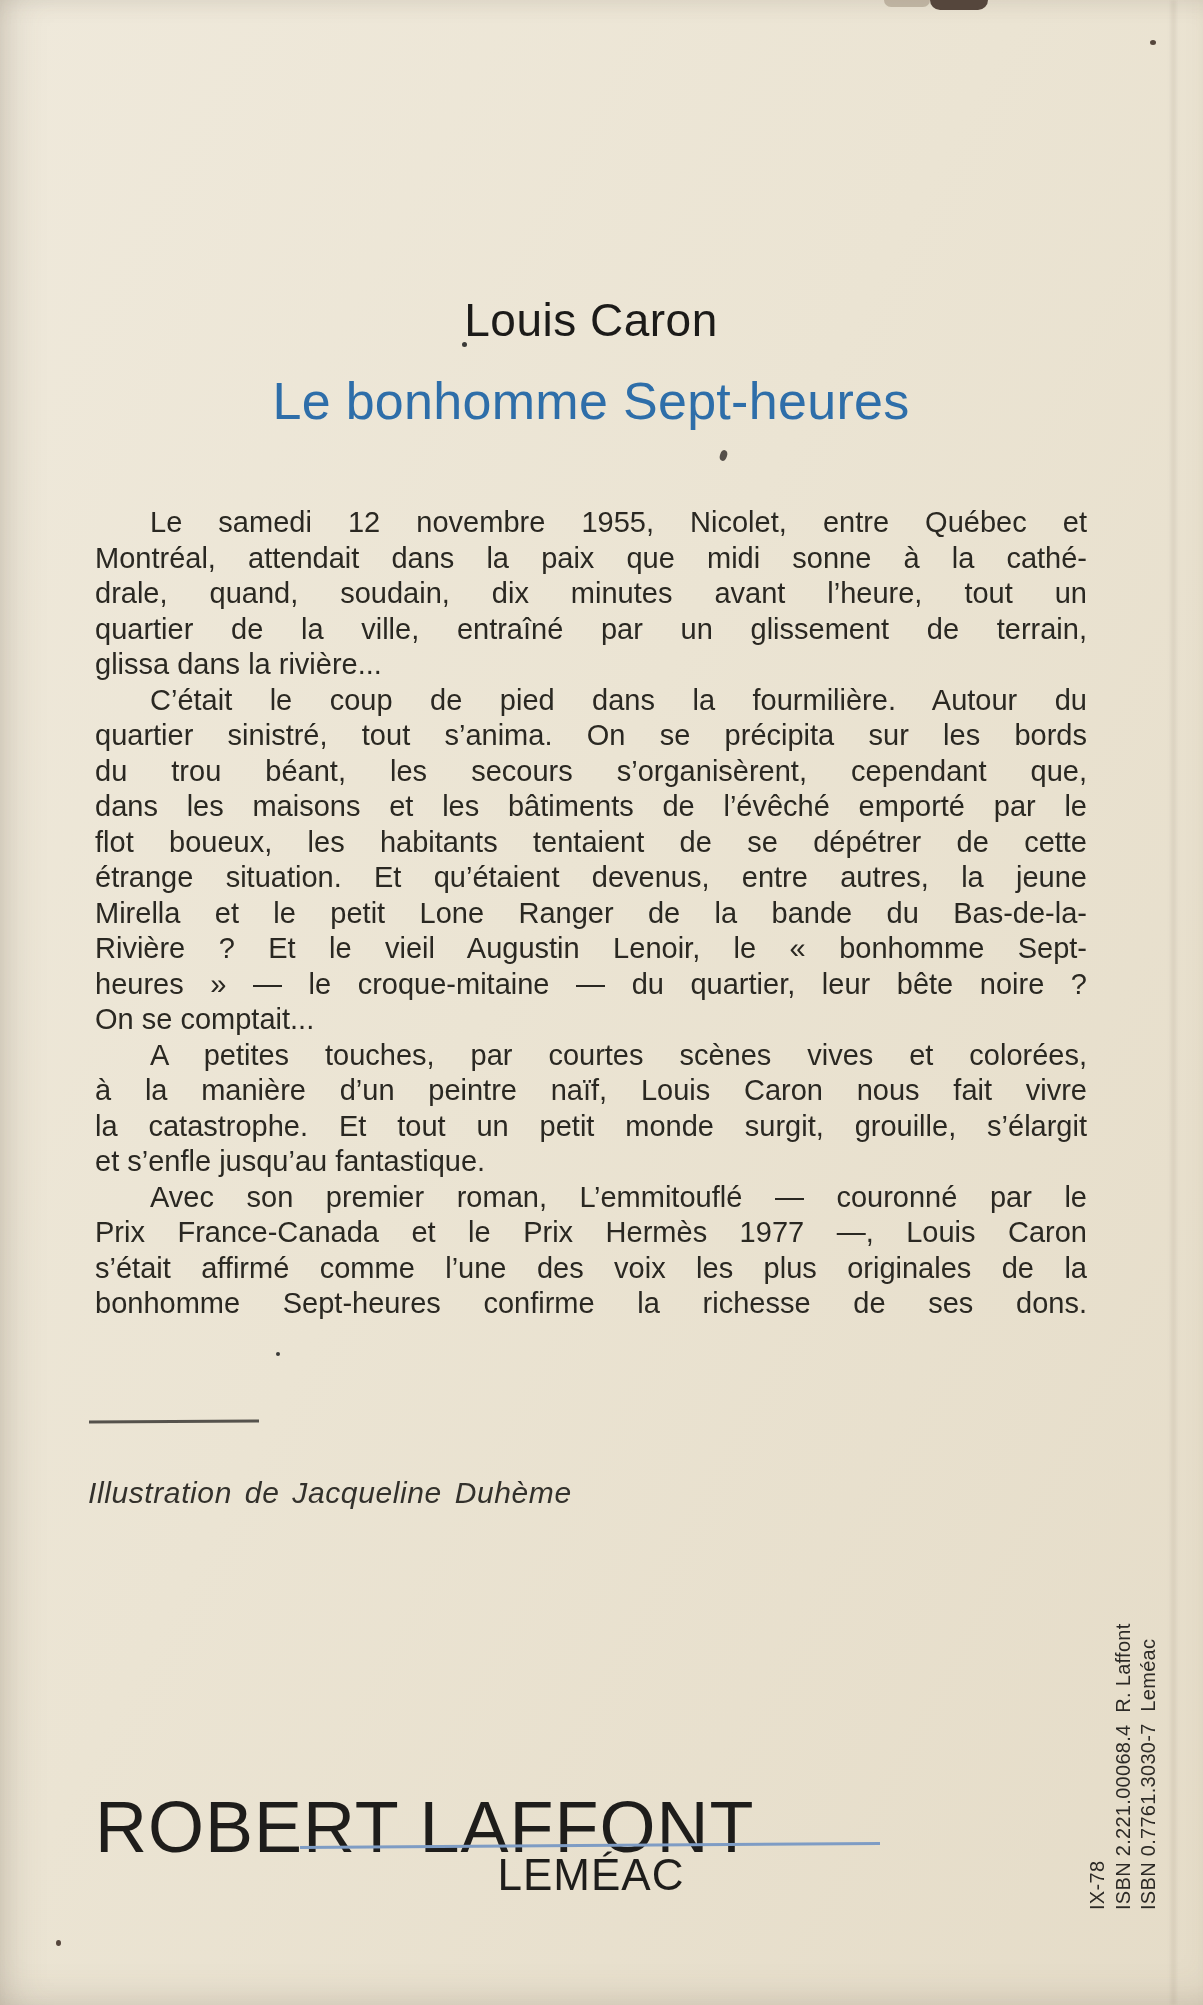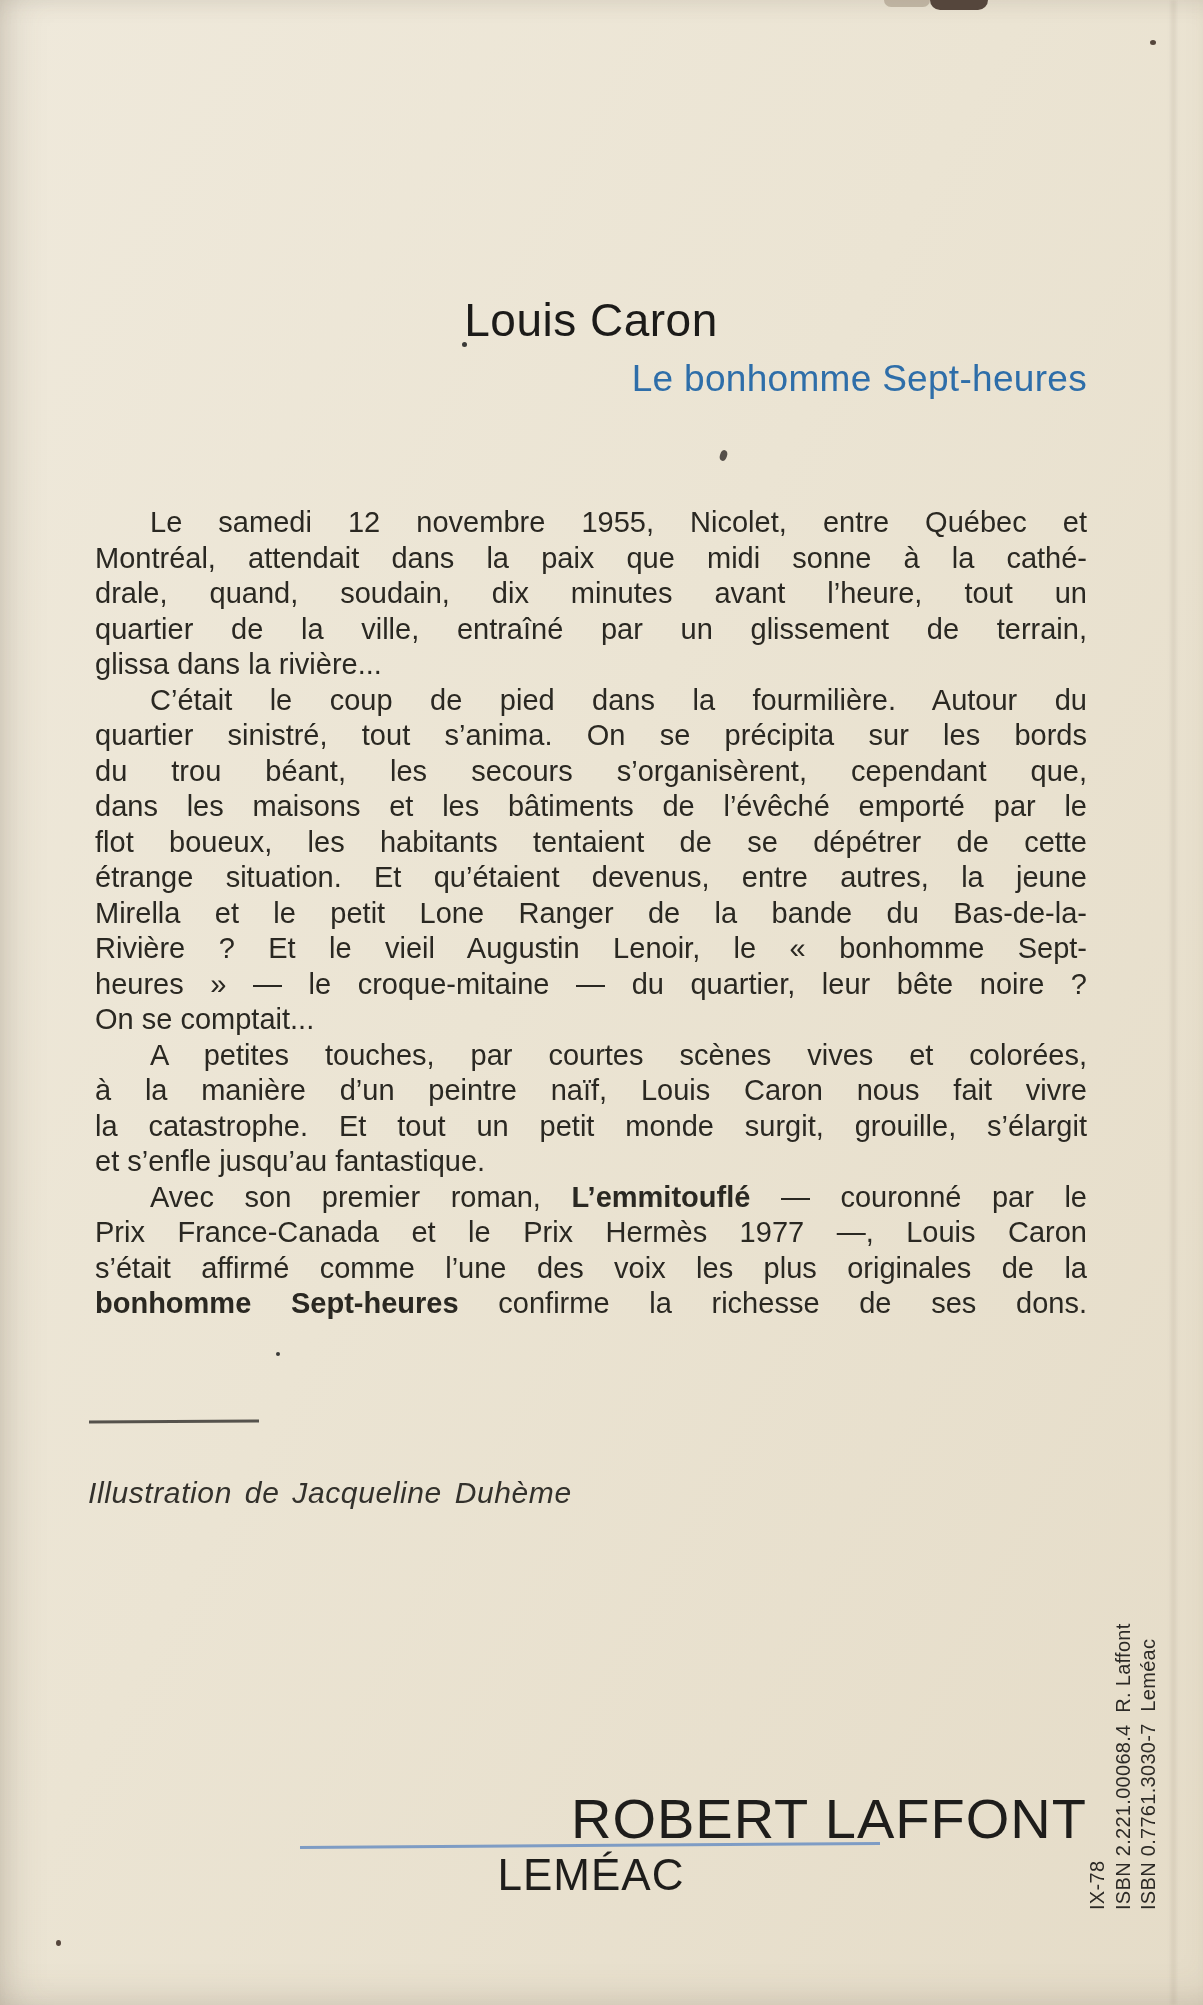--- a/index.html
+++ b/index.html
@@ -13,42 +13,42 @@
     background:linear-gradient(118deg,#efe9db 0%,#ebe4d3 45%,#e5dcc8 100%);
     box-shadow:inset 28px 0 45px -28px rgba(90,75,60,.28),
                inset 0 -24px 45px -28px rgba(90,75,60,.22),
                inset 0 18px 30px -24px rgba(90,75,60,.18);
   }
   .author{
     position:absolute;top:293px;left:95px;width:992px;
     text-align:center;font-size:46px;color:#1c1b19;letter-spacing:.5px;
   }
   .title{
-    position:absolute;top:358px;left:95px;width:992px;
-    text-align:right;font-size:37px;color:var(--title-blue,#2e6ea9);letter-spacing:.3px;
+    position:absolute;top:371px;left:95px;width:992px;
+    text-align:center;font-size:52px;color:var(--title-blue,#2e6ea9);letter-spacing:.3px;
   }
   .synopsis{
     position:absolute;top:505px;left:95px;width:992px;
     font-size:29px;line-height:35.5px;color:#2a2822;
   }
   .syn-line{text-align:justify;text-justify:inter-word;}
   .syn-line.full{text-align-last:justify;}
   .syn-line.indent{padding-left:55px;}
-  .syn-line b{font-weight:bold;}
+  .syn-line b{font-weight:normal;}
   .rule{
     position:absolute;left:89px;top:1420px;width:170px;height:3px;
     background:#55524c;transform:rotate(-.4deg);
   }
   .credit{
     position:absolute;left:88px;top:1476px;
     font-size:30px;font-style:italic;color:#33312c;letter-spacing:.6px;word-spacing:4px;
   }
   .laffont{
     position:absolute;top:1786px;left:95px;width:992px;
-    text-align:right;font-size:56px;color:#1e1d1b;letter-spacing:1px;
+    text-align:left;font-size:72px;color:#1e1d1b;letter-spacing:1px;
   }
   .pub-rule{
     position:absolute;left:300px;top:1844px;width:580px;height:2.5px;
     background:var(--rule-blue,#7e9cc4);transform:rotate(-.4deg);
   }
   .lemeac{
     position:absolute;top:1850px;left:95px;width:992px;
     text-align:center;font-size:44px;color:#1e1d1b;letter-spacing:1px;
   }
   .spine{

